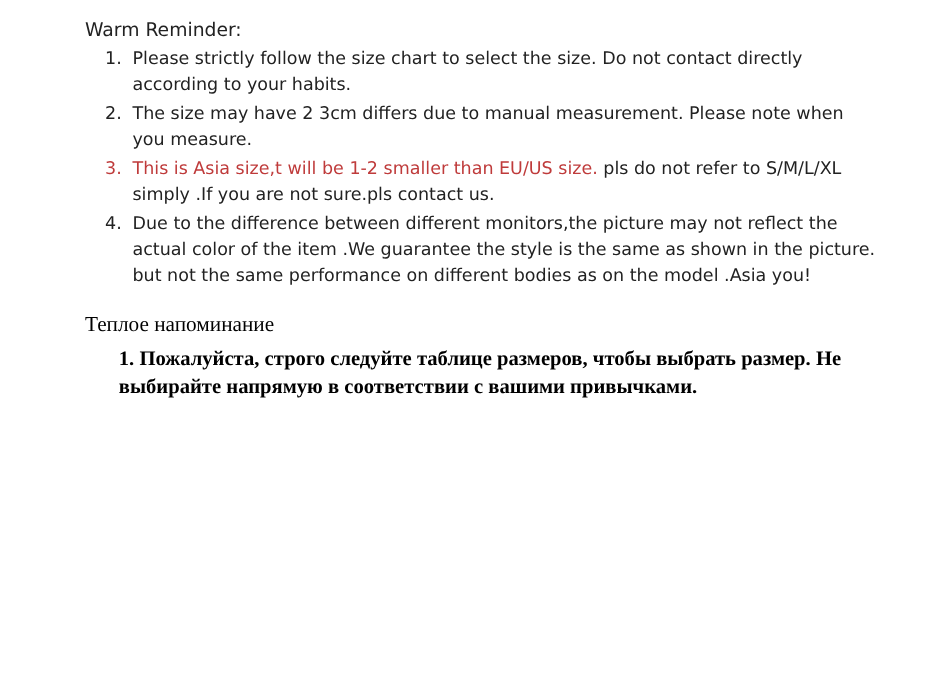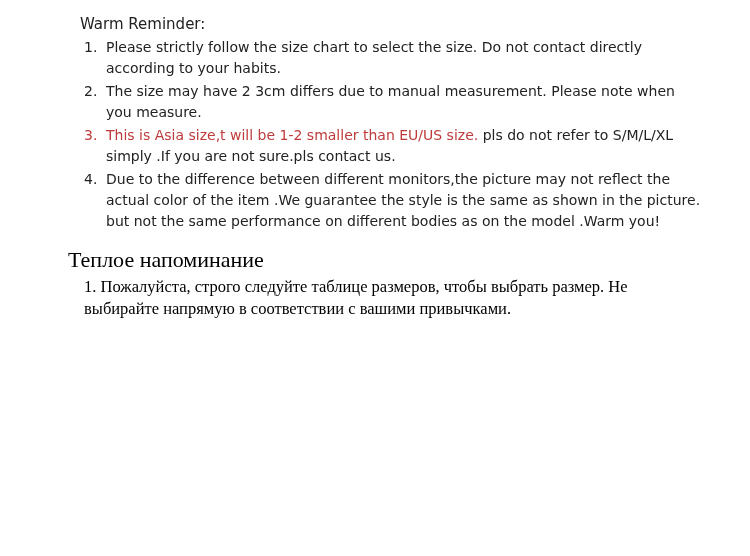--- a/index.html
+++ b/index.html
@@ -19,21 +19,21 @@
   
   .en-section {
     font-family: "DejaVu Sans", "Liberation Sans", sans-serif;
     font-size: 14px;
     line-height: 21px;
     color: var(--text_en, #222222);
   }
   .en-title {
     font-weight: normal;
     font-size: 15px;
-    margin-left: 12px;
+    margin-left: 0;
     margin-bottom: 2px;
   }
   .en-item {
     display: flex;
     margin-left: 16px;
     margin-bottom: 2px;
   }
   .en-item .num {
     flex: 0 0 22px;
   }
@@ -46,27 +46,28 @@
   
   .ru-section {
     margin-top: 17px;
     font-family: "Liberation Serif", "DejaVu Serif", serif;
     font-size: 16.5px;
     line-height: 22px;
     color: var(--text_ru, #000000);
   }
   .ru-title {
     font-weight: normal;
-    font-size: 22px;
+    font-size: 17px;
     margin-bottom: 5px;
   }
   .ru-item {
-    margin-left: 16px;
+    margin-left: 27px;
     margin-bottom: 7px;
     padding-right: 8px;
+    font-weight: bold;
   }
 </style>
 </head>
 <body>
 
 <div class="page">
 
   <section class="en-section">
     <h1 class="en-title">Warm Reminder:</h1>
 
@@ -80,21 +81,21 @@
       <span class="txt">The size may have 2 3cm differs due to manual measurement. Please note when you measure.</span>
     </div>
 
     <div class="en-item">
       <span class="num red">3.</span>
       <span class="txt"><span class="red">This is Asia size,t will be 1-2 smaller than EU/US size.</span><span> pls do not refer to S/M/L/XL simply .If you are not sure.pls contact us.</span></span>
     </div>
 
     <div class="en-item">
       <span class="num">4.</span>
-      <span class="txt">Due to the difference between different monitors,the picture may not reflect the actual color of the item .We guarantee the style is the same as shown in the picture. but not the same performance on different bodies as on the model .Warm you!</span>
+      <span class="txt">Due to the difference between different monitors,the picture may not reflect the actual color of the item .We guarantee the style is the same as shown in the picture. but not the same performance on different bodies as on the model .Asia you!</span>
     </div>
   </section>
 
   <section class="ru-section">
     <h2 class="ru-title">Теплое напоминание</h2>
 
     <p class="ru-item">1. Пожалуйста, строго следуйте таблице размеров, чтобы выбрать размер. Не выбирайте напрямую в соответствии с вашими привычками.</p>
 
 
     <p class="ru-item">

